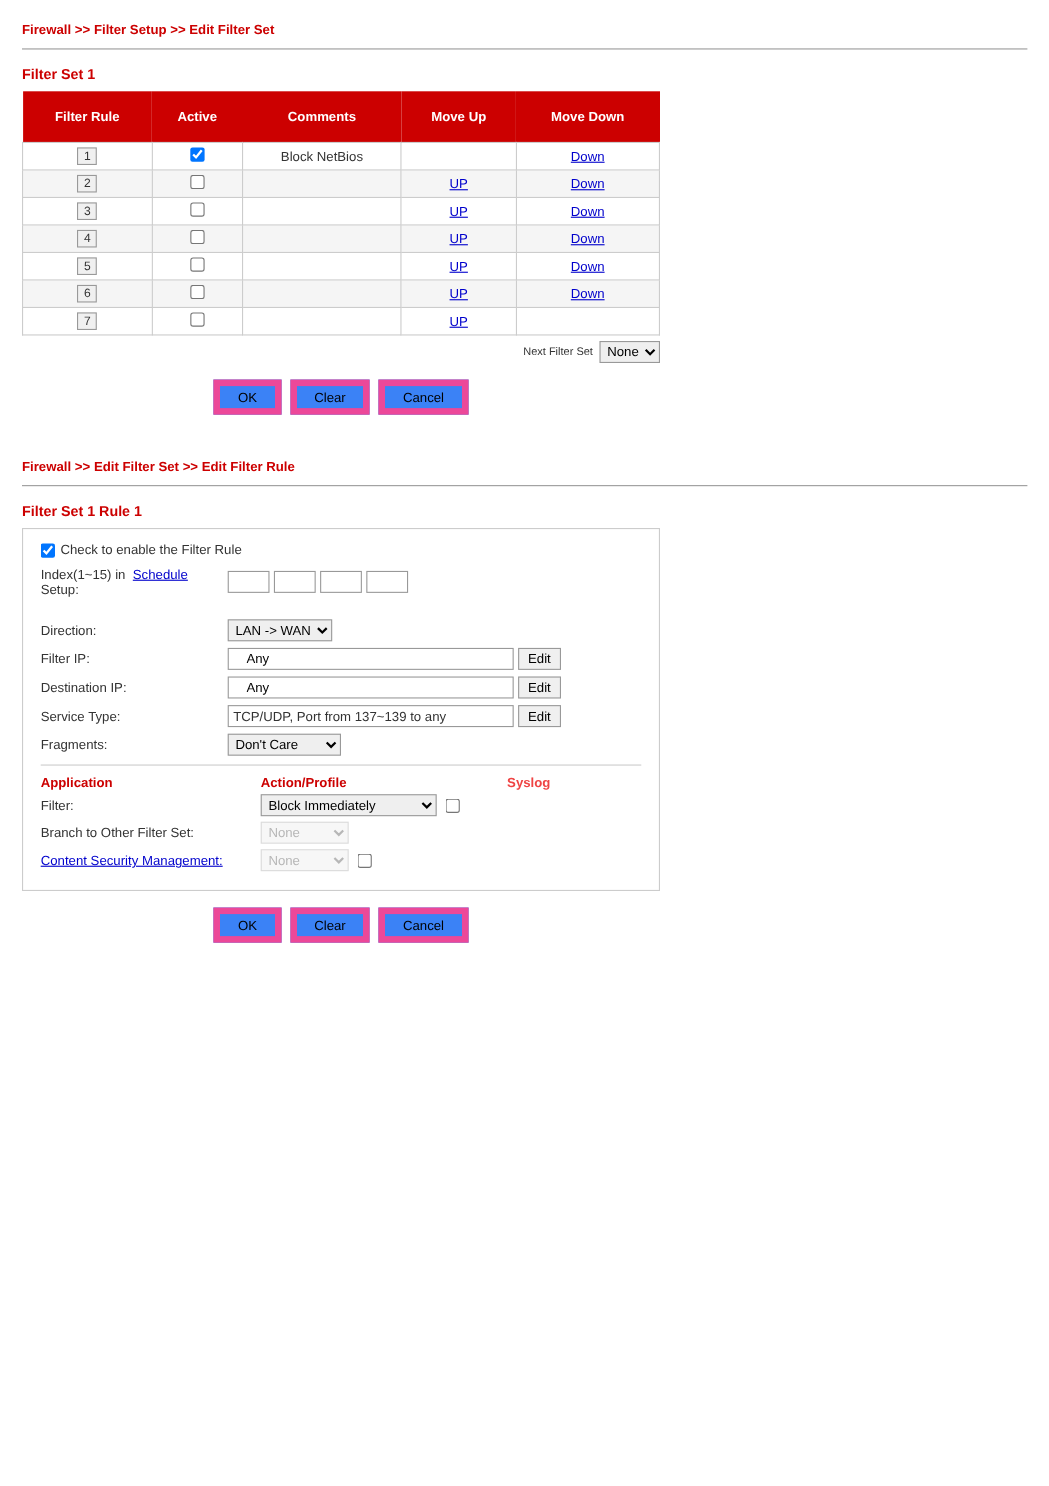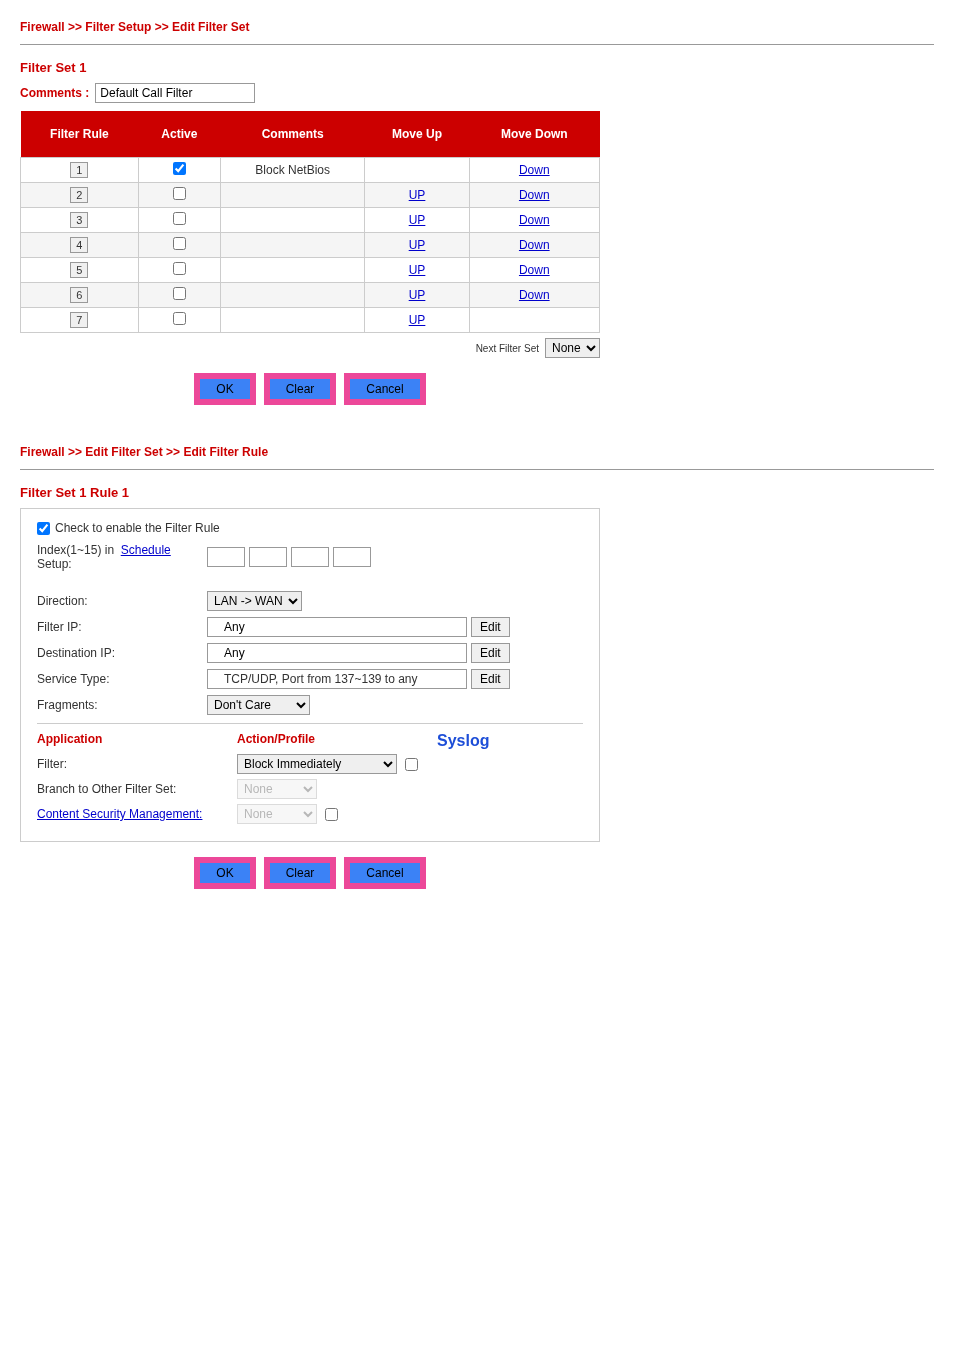--- a/index.html
+++ b/index.html
@@ -172,21 +172,21 @@
     .edit-btn {
       border: 1px solid #999;
       background: #f0f0f0;
       padding: 2px 8px;
       font-size: 12px;
       cursor: pointer;
       margin-left: 4px;
     }
     .service-display {
       border: 1px solid #999;
-      padding: 2px 16px;
+      padding: 2px 4px;
       font-size: 12px;
       width: 260px;
       background: #fff;
       display: inline-block;
     }
     .fragment-select {
       border: 1px solid #999;
       font-size: 12px;
       padding: 1px 2px;
     }
@@ -207,22 +207,23 @@
       font-size: 12px;
     }
     .action-col {
       width: 200px;
       font-weight: bold;
       color: #cc0000;
       font-size: 12px;
     }
     .syslog-col {
       font-weight: bold;
-      color: #1d4ed8;
-      font-size: 16px;
+      color: #ef4444;
+      font-size: 12px;
+      margin-left: 24px;
     }
     .app-data-row {
       display: flex;
       align-items: center;
       margin-bottom: 5px;
     }
     .app-label {
       width: 200px;
       font-size: 12px;
     }
@@ -251,24 +252,20 @@
   </style>
 </head>
 <body>
 
 <div class="section">
   <div class="breadcrumb">Firewall &gt;&gt; Filter Setup &gt;&gt; Edit Filter Set</div>
   <hr class="section-divider">
 
   <div class="section-title">Filter Set 1</div>
 
-  <div class="comments-row">
-    <span class="comments-label">Comments :</span>
-    <input class="comments-input" type="text" value="Default Call Filter" style="">
-  </div>
 
   <table class="filter-table">
     <thead>
       <tr>
         <th>Filter Rule</th>
         <th>Active</th>
         <th>Comments</th>
         <th>Move Up</th>
         <th>Move Down</th>
       </tr>

